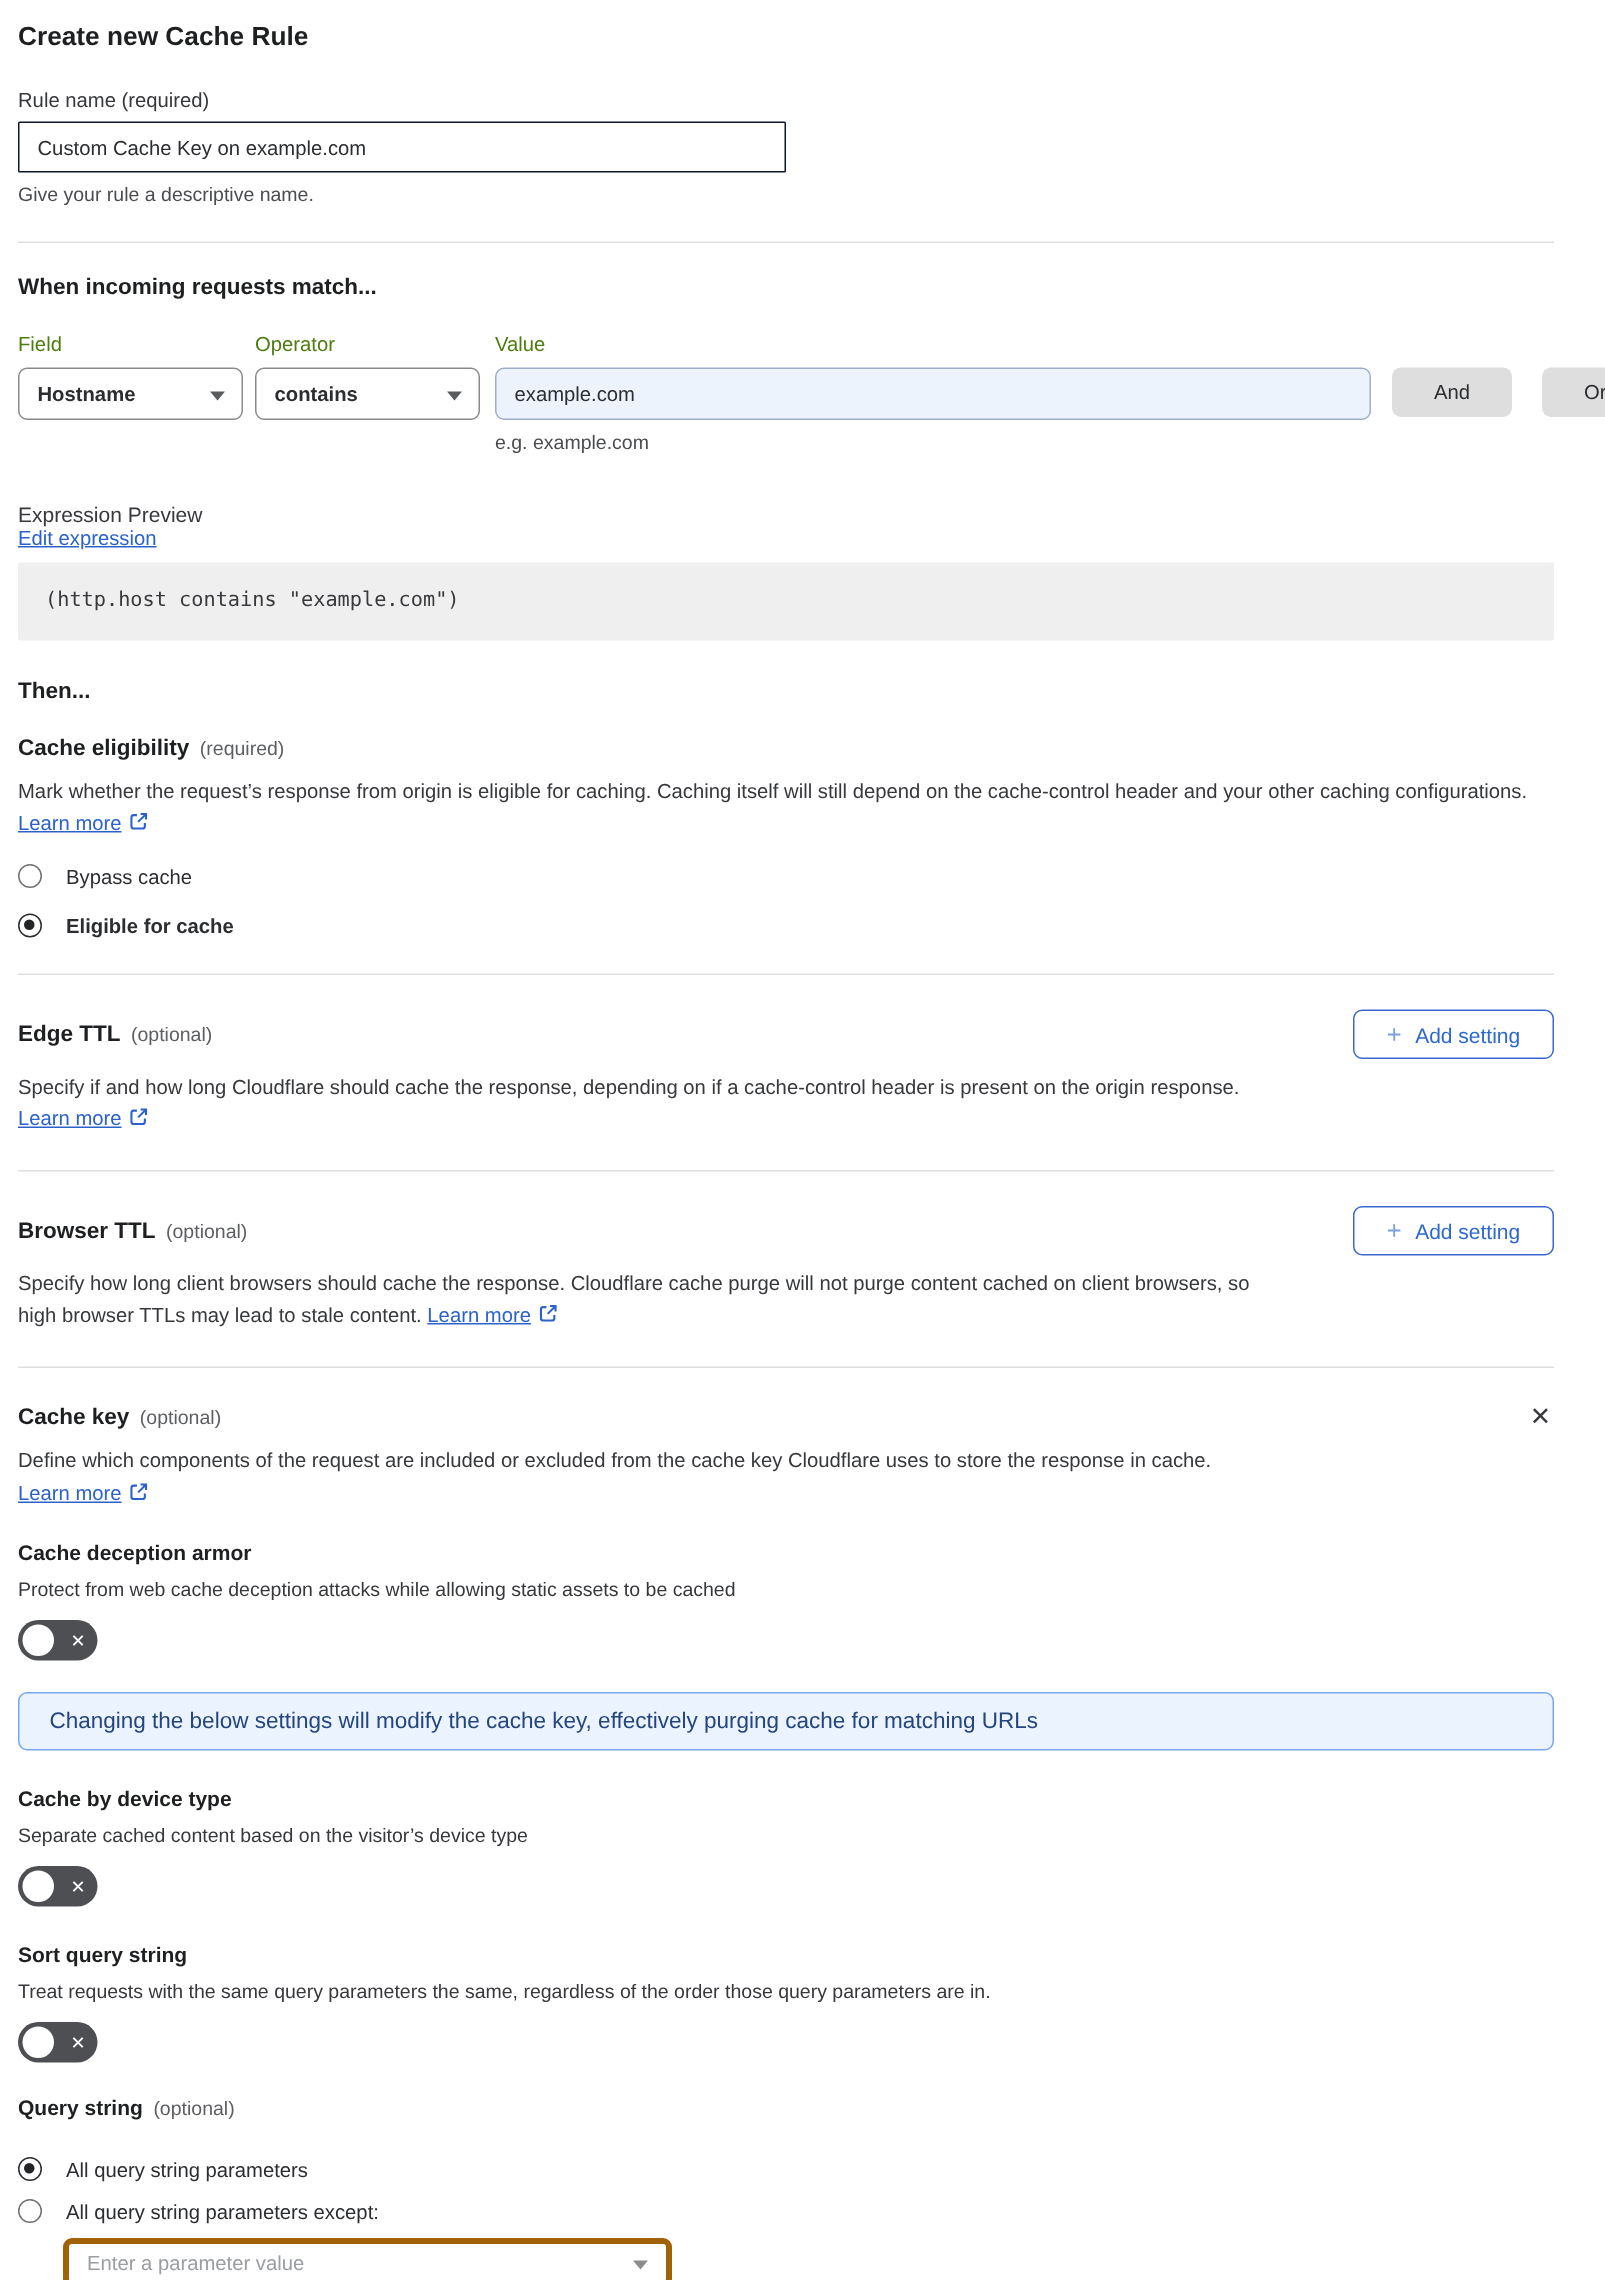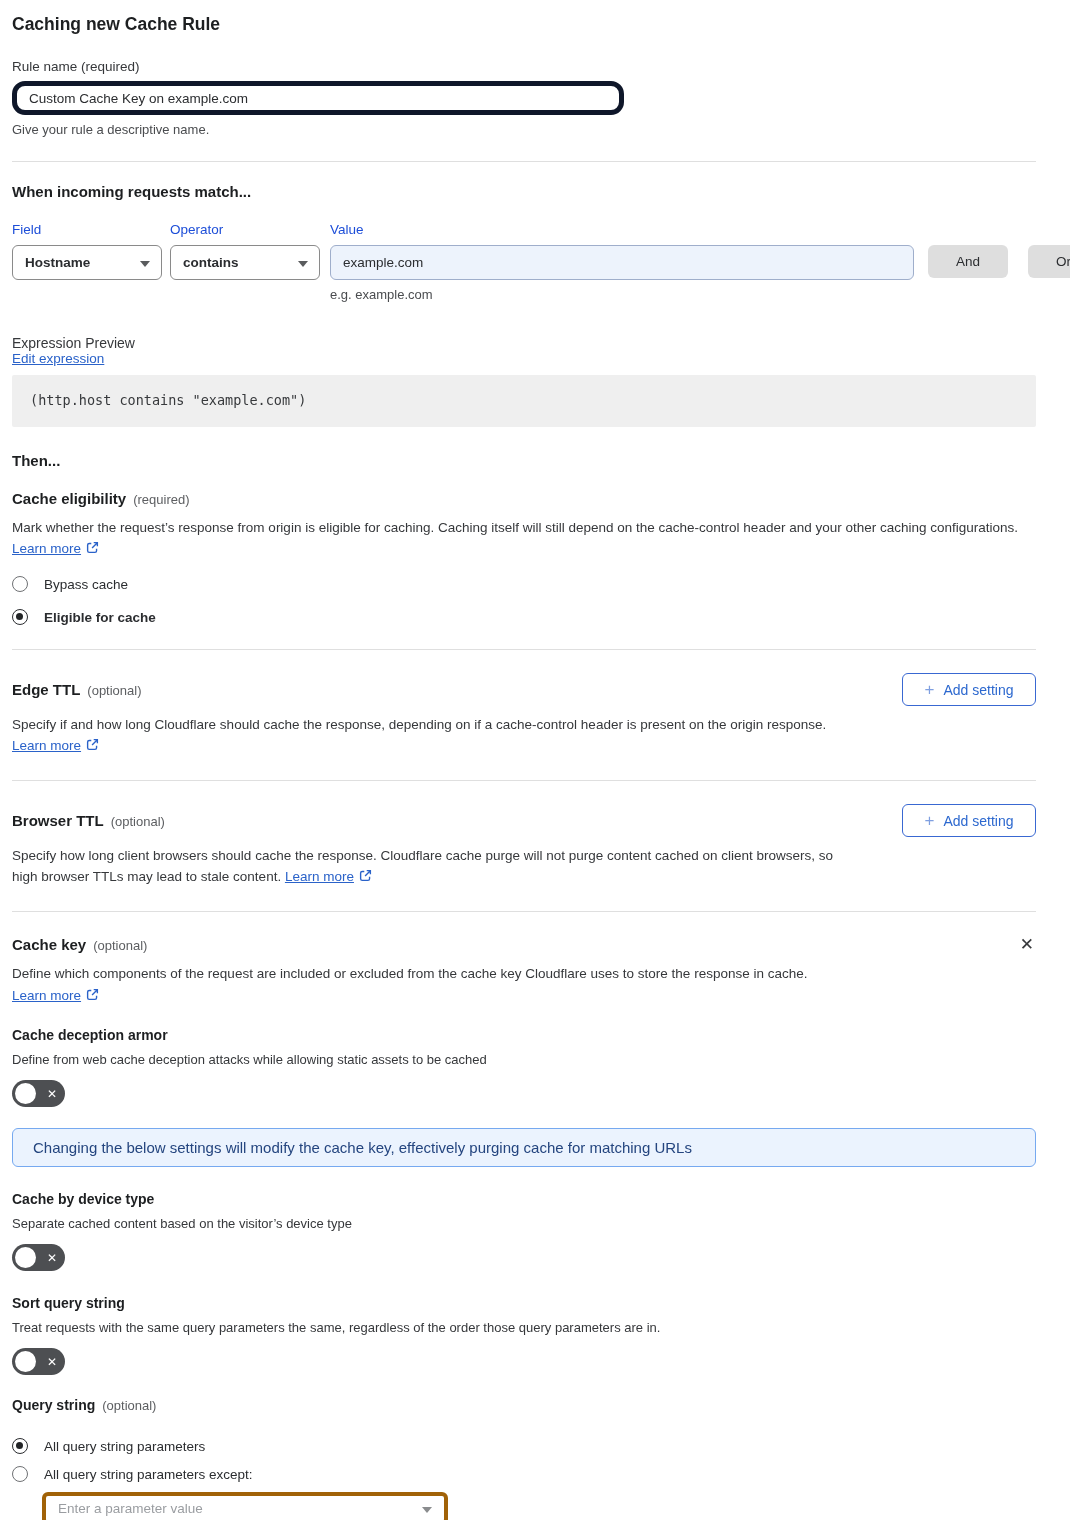--- a/index.html
+++ b/index.html
@@ -9,34 +9,34 @@
     font-family:"Liberation Sans", sans-serif;
     color:#36383b; font-size:13.5px;
     -webkit-font-smoothing:antialiased;
   }
   .page { padding:14px 34px 0 12px; }
 
   h1.page-title { font-size:17.5px; font-weight:700; color:#1d1f21; margin-bottom:24px; }
 
   .field-label { font-size:13.5px; color:#36383b; margin-bottom:7px; }
   .text-input {
-    display:block; width:612px; height:34px; border:5px solid #0f172a; border-radius:13px;
+    display:block; width:512px; height:34px; border:1px solid #0f172a; border-radius:1px;
     padding:0 12px; font-size:13.5px; color:#2b2d30; font-family:"Liberation Sans",sans-serif;
     background:#fff; outline:none;
   }
   .help-text { font-size:13px; color:#4a4c4f; margin-top:7px; }
 
   hr.divider { border:none; border-top:1px solid #dfdfdf; margin:24px 0 0 0; }
 
   h2.section-heading { font-size:15px; font-weight:700; color:#1d1f21; }
 
   
   .match-section { margin-top:21px; }
   .match-row { display:flex; align-items:flex-start; margin-top:22px; }
-  .match-col .col-label { font-size:13.5px; color:#1d4ed8; margin-bottom:8px; }
+  .match-col .col-label { font-size:13.5px; color:#4d7c0f; margin-bottom:8px; }
   .select {
     position:relative; height:35px; border:1px solid #8a8a8a; border-radius:6px; background:#fff;
     display:flex; align-items:center; padding:0 28px 0 12px; font-size:13.5px; color:#2b2d30;
     cursor:pointer;
   }
   .select .caret {
     position:absolute; right:11px; top:50%; margin-top:-2px;
     width:0; height:0; border-left:5px solid transparent; border-right:5px solid transparent;
     border-top:6px solid #5a5c5e;
   }
@@ -138,21 +138,21 @@
     position:absolute; right:12px; top:50%; margin-top:-2px;
     width:0; height:0; border-left:5px solid transparent; border-right:5px solid transparent;
     border-top:6px solid #8a8c8e;
   }
 </style>
 </head>
 <body>
 
 <div class="page">
 
-  <h1 class="page-title">Caching new Cache Rule</h1>
+  <h1 class="page-title">Create new Cache Rule</h1>
 
   <div>
     <div class="field-label">Rule name (required)</div>
     <input class="text-input" type="text" value="Custom Cache Key on example.com" style="">
     <div class="help-text">Give your rule a descriptive name.</div>
   </div>
 
   <hr class="divider">
 
   <div class="match-section">
@@ -267,21 +267,21 @@
     </div>
     <div class="desc" style="margin-top:8px;">Define which components of the request are included or excluded from the cache key Cloudflare uses to store the response in cache.</div>
     <div class="learn-block">
       <a class="link">Learn more</a><span class="ext-icon"><svg viewBox="0 0 16 16">
             <path d="M6.5 3H4a2 2 0 0 0-2 2v7a2 2 0 0 0 2 2h7a2 2 0 0 0 2-2V9.5" fill="none" stroke="currentColor" stroke-width="1.7"></path>
             <path d="M9.5 2H14v4.5M13.6 2.4 7.5 8.5" fill="none" stroke="currentColor" stroke-width="1.7"></path>
           </svg></span>
     </div>
 
     <div class="sub-title">Cache deception armor</div>
-    <div class="sub-desc">Define from web cache deception attacks while allowing static assets to be cached</div>
+    <div class="sub-desc">Protect from web cache deception attacks while allowing static assets to be cached</div>
     <button class="toggle">
       <span class="knob"></span>
       <span class="x-glyph">✕</span>
     </button>
 
     <div class="banner">
       <span>Changing the below settings will modify the cache key, effectively purging cache for matching URLs</span>
     </div>
 
     <div class="sub-title">Cache by device type</div>

